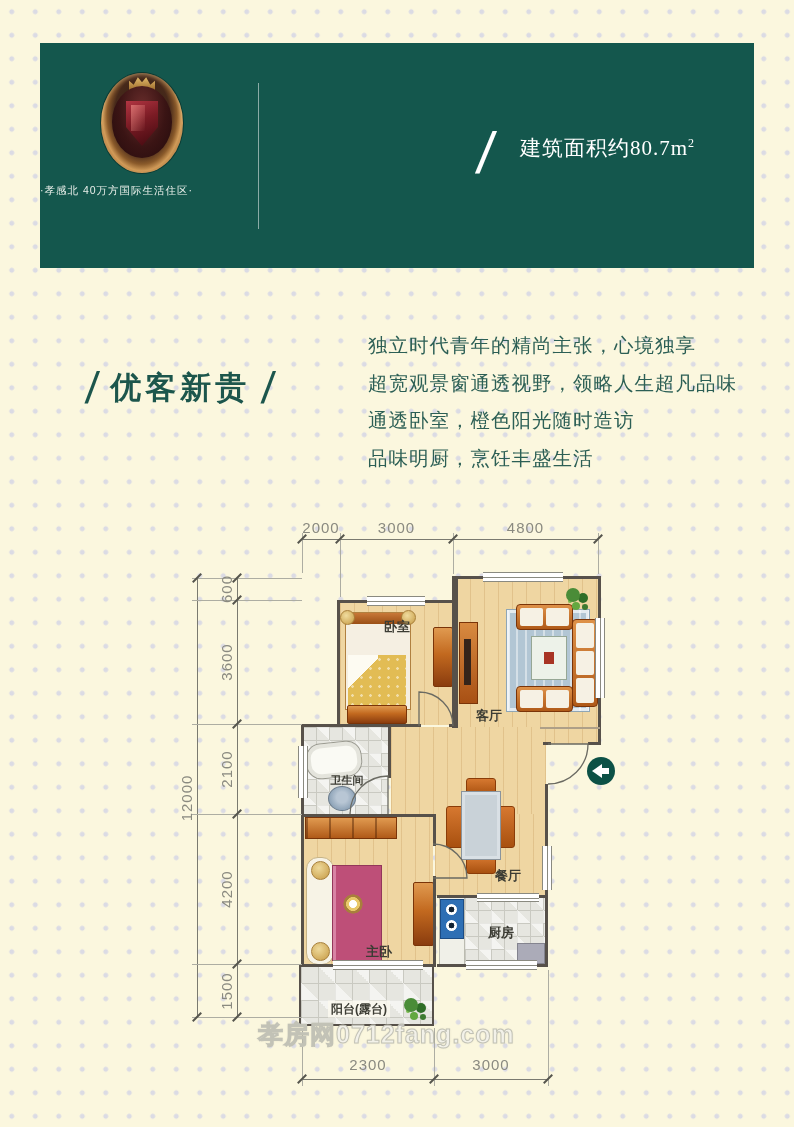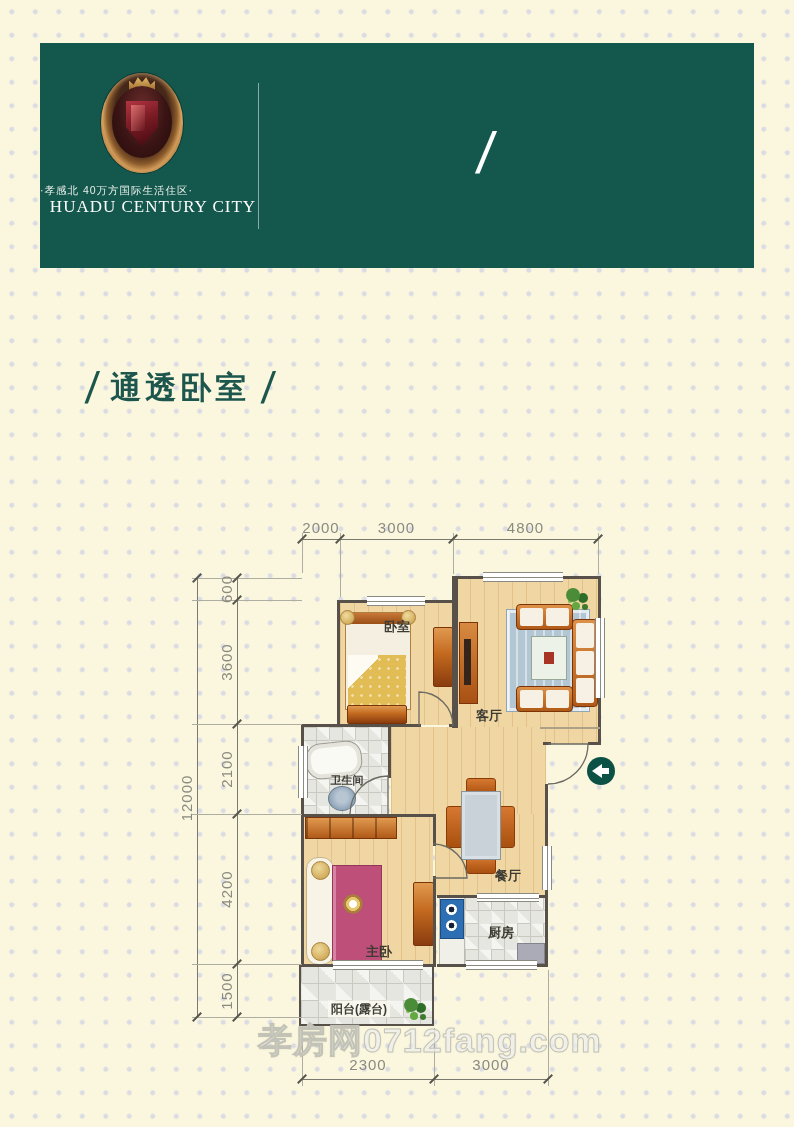--- a/index.html
+++ b/index.html
@@ -82,48 +82,54 @@
   .entry-arrow .bar{position:absolute;left:14px;top:11px;width:8px;height:6px;background:#FFF;display:block;}
   .rlabel{position:absolute;transform:translate(-50%,-50%);color:#3C3C34;font-size:13px;font-weight:bold;white-space:nowrap;}
   .rlabel.small{font-size:11px;}
   .rlabel.bg{background:rgba(250,248,238,.85);padding:0 3px;font-size:12px;}
   
   .dl{position:absolute;background:#7A7A70;}
   .ext{position:absolute;background:#ADADA2;}
   .tick{position:absolute;width:12px;height:2px;background:#55554D;transform:translate(-6px,-1px) rotate(-45deg);}
   .dimt{position:absolute;color:#8A8A80;font-size:15px;text-align:center;letter-spacing:1px;}
   .dimv{position:absolute;color:#8A8A80;font-size:15px;white-space:nowrap;transform:translate(-50%,-50%) rotate(-90deg);letter-spacing:1px;}
-  .watermark{position:absolute;left:258px;top:1018px;font-size:34px;font-weight:bold;letter-spacing:1px;
+  .watermark{position:absolute;left:258px;top:1018px;font-size:25px;font-weight:bold;letter-spacing:1px;
     color:rgba(255,255,255,.62);-webkit-text-stroke:1px #C2C2B6;text-shadow:0 0 2px rgba(120,120,110,.25);}
 </style>
 </head>
 <body>
 
 <div class="page">
 
   <div class="banner">
     <div class="medallion">
       <i class="crown"></i>
       <i class="med-inner"></i>
       <i class="shield">
           <i></i>
         </i>
     </div>
     <div class="tagline">·孝感北 40万方国际生活住区·</div>
-    <div class="name-en">HUADU CENTURY CITY</div>
     <div class="vdiv"></div>
     <div class="unit-slash">/</div>
     <div class="unit-specs">
+      <div><span>建筑面积约80.7m</span><sup>2</sup></div>
     </div>
   </div>
 
   <div class="intro-head">
     <span class="islash">/</span>
-    <span class="ititle">通透卧室</span>
+    <span class="ititle">优客新贵</span>
     <span class="islash">/</span>
+  </div>
+  <div class="intro-par">
+    <div>独立时代青年的精尚主张，心境独享</div>
+    <div>超宽观景窗通透视野，领略人生超凡品味</div>
+    <div>通透卧室，橙色阳光随时造访</div>
+    <div>品味明厨，烹饪丰盛生活</div>
   </div>
 
   <div class="wood" style="left:340px;top:602px;width:113px;height:123px;"></div>
   <div class="wood" style="left:456px;top:578px;width:143px;height:166px;"></div>
   <div class="wood" style="left:391px;top:727px;width:155px;height:88px;"></div>
   <div class="wood" style="left:435px;top:814px;width:110px;height:82px;"></div>
   <div class="wood" style="left:303px;top:816px;width:130px;height:148px;"></div>
   <div class="tile" style="left:303px;top:727px;width:85px;height:87px;"></div>
   <div class="tile" style="left:439px;top:897px;width:106px;height:67px;"></div>
   <div class="tile tile2" style="left:301px;top:966px;width:132px;height:58px;"></div>

